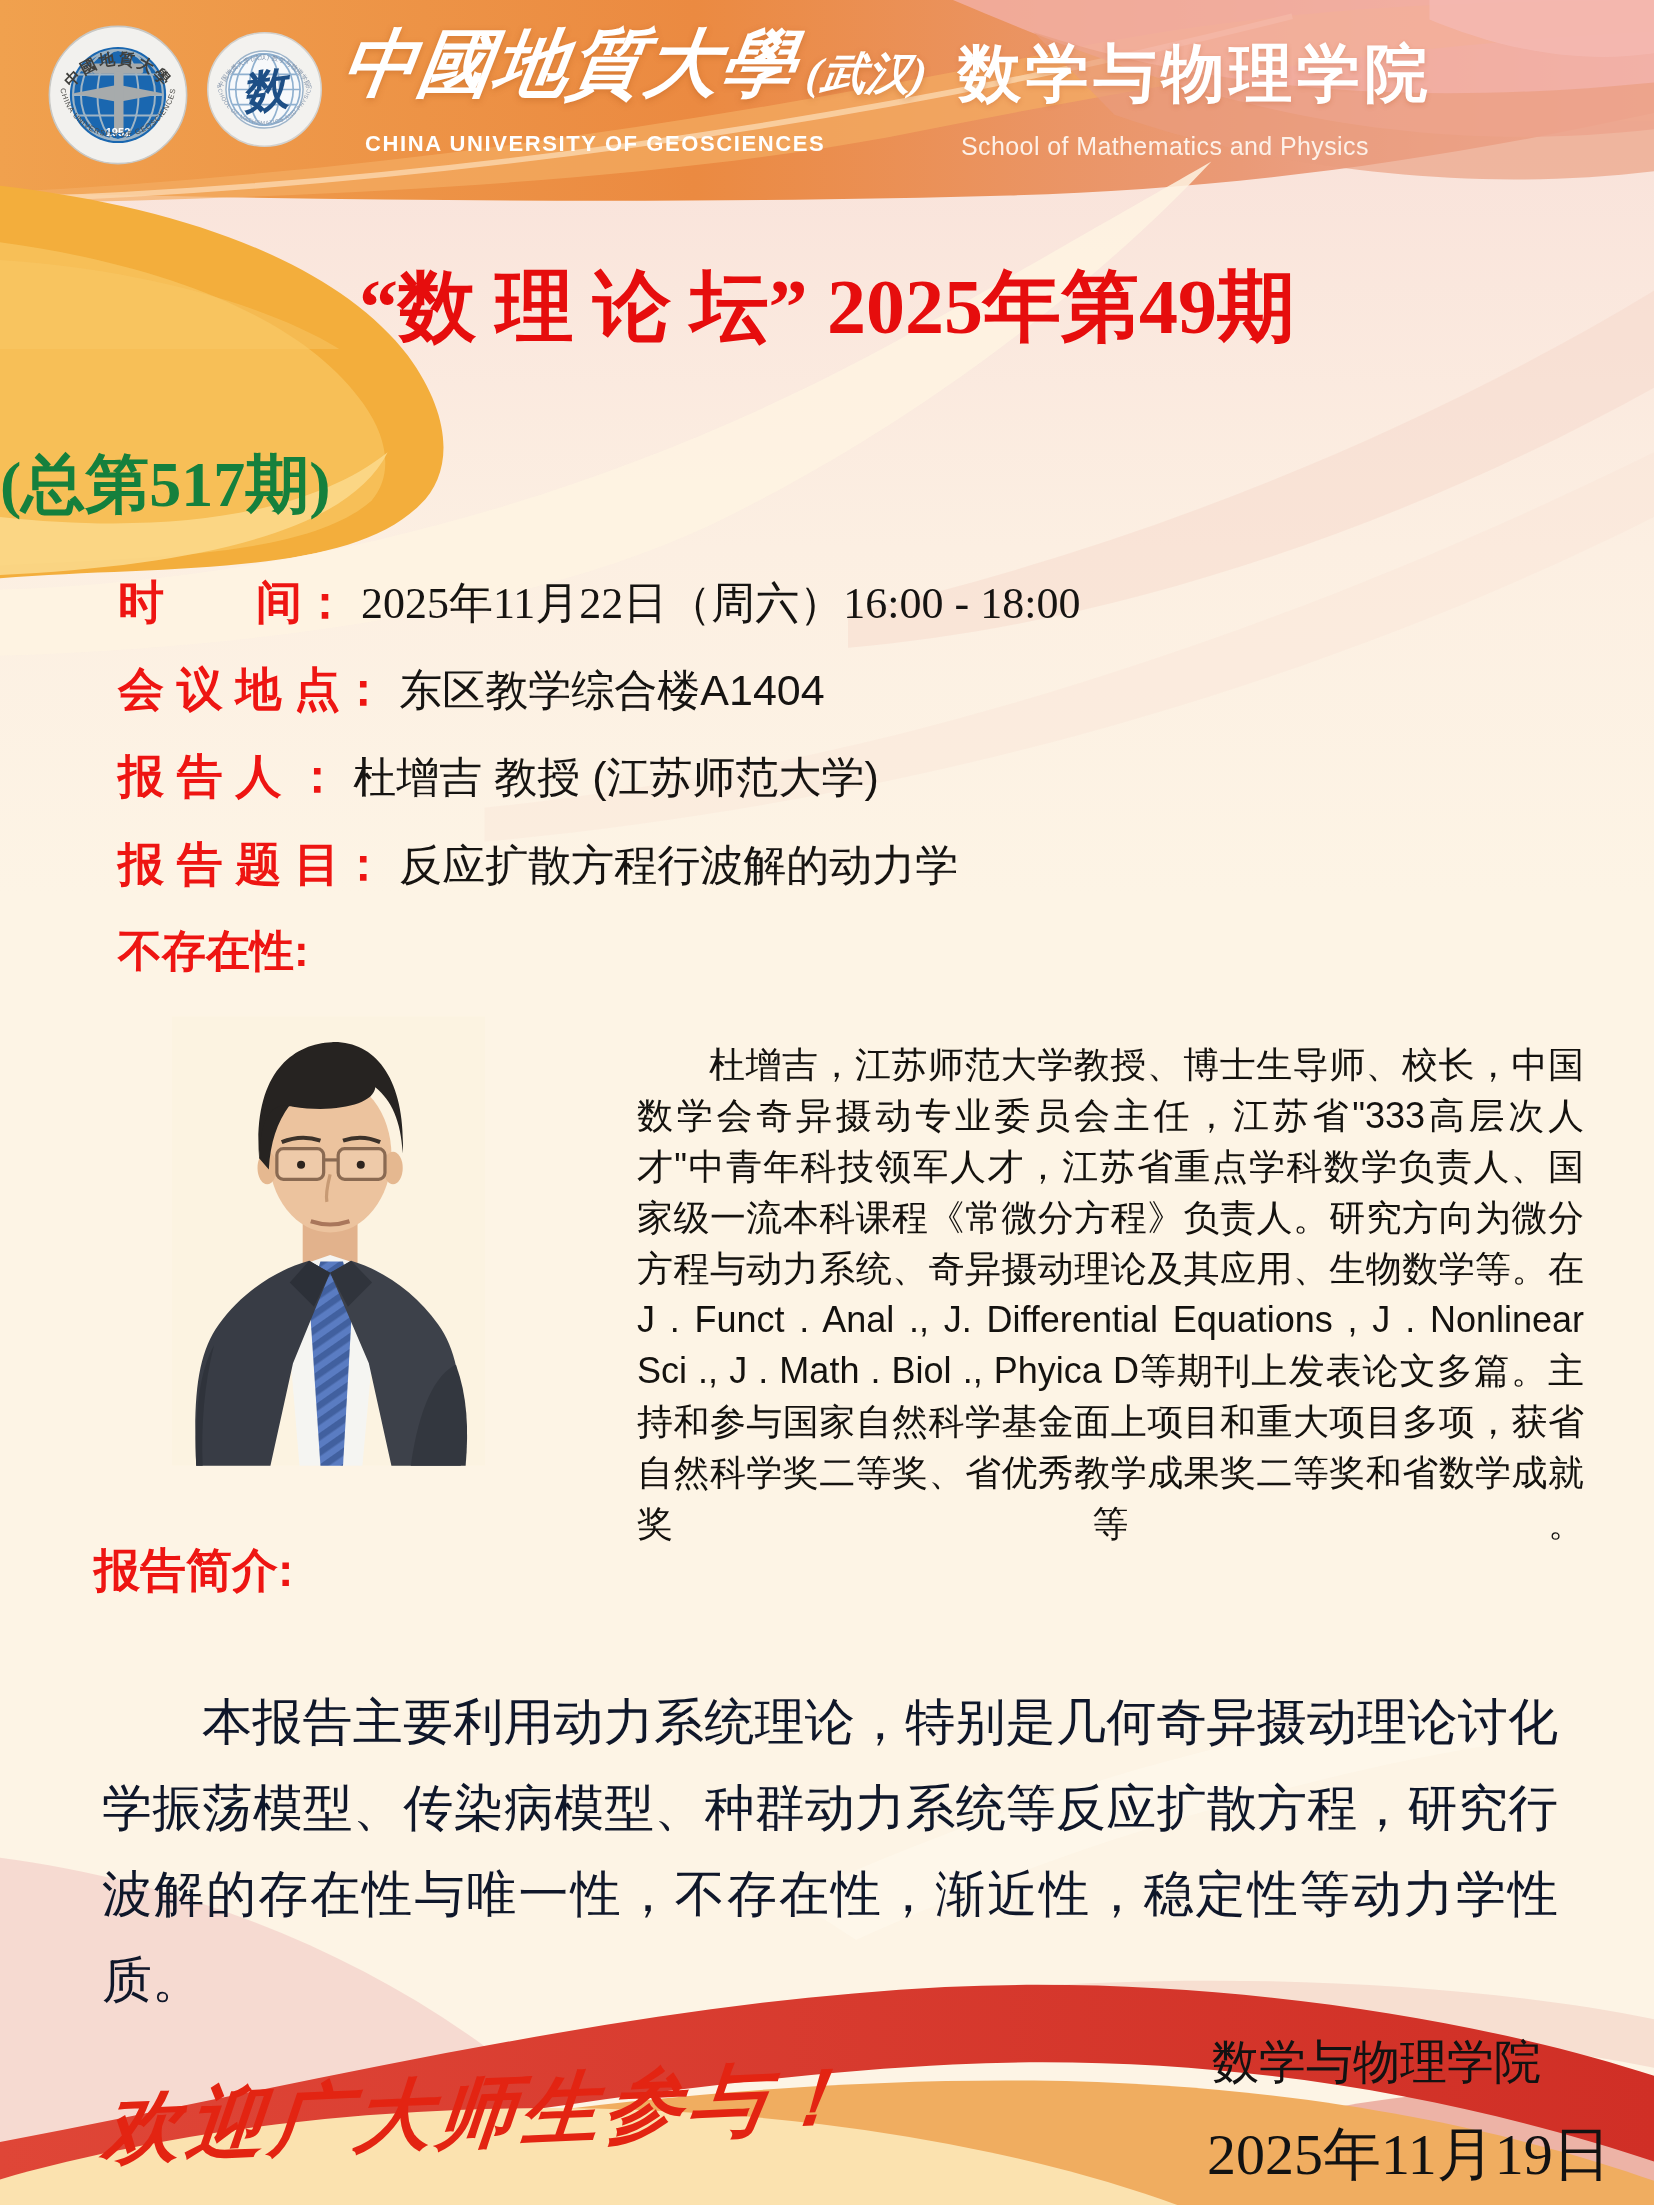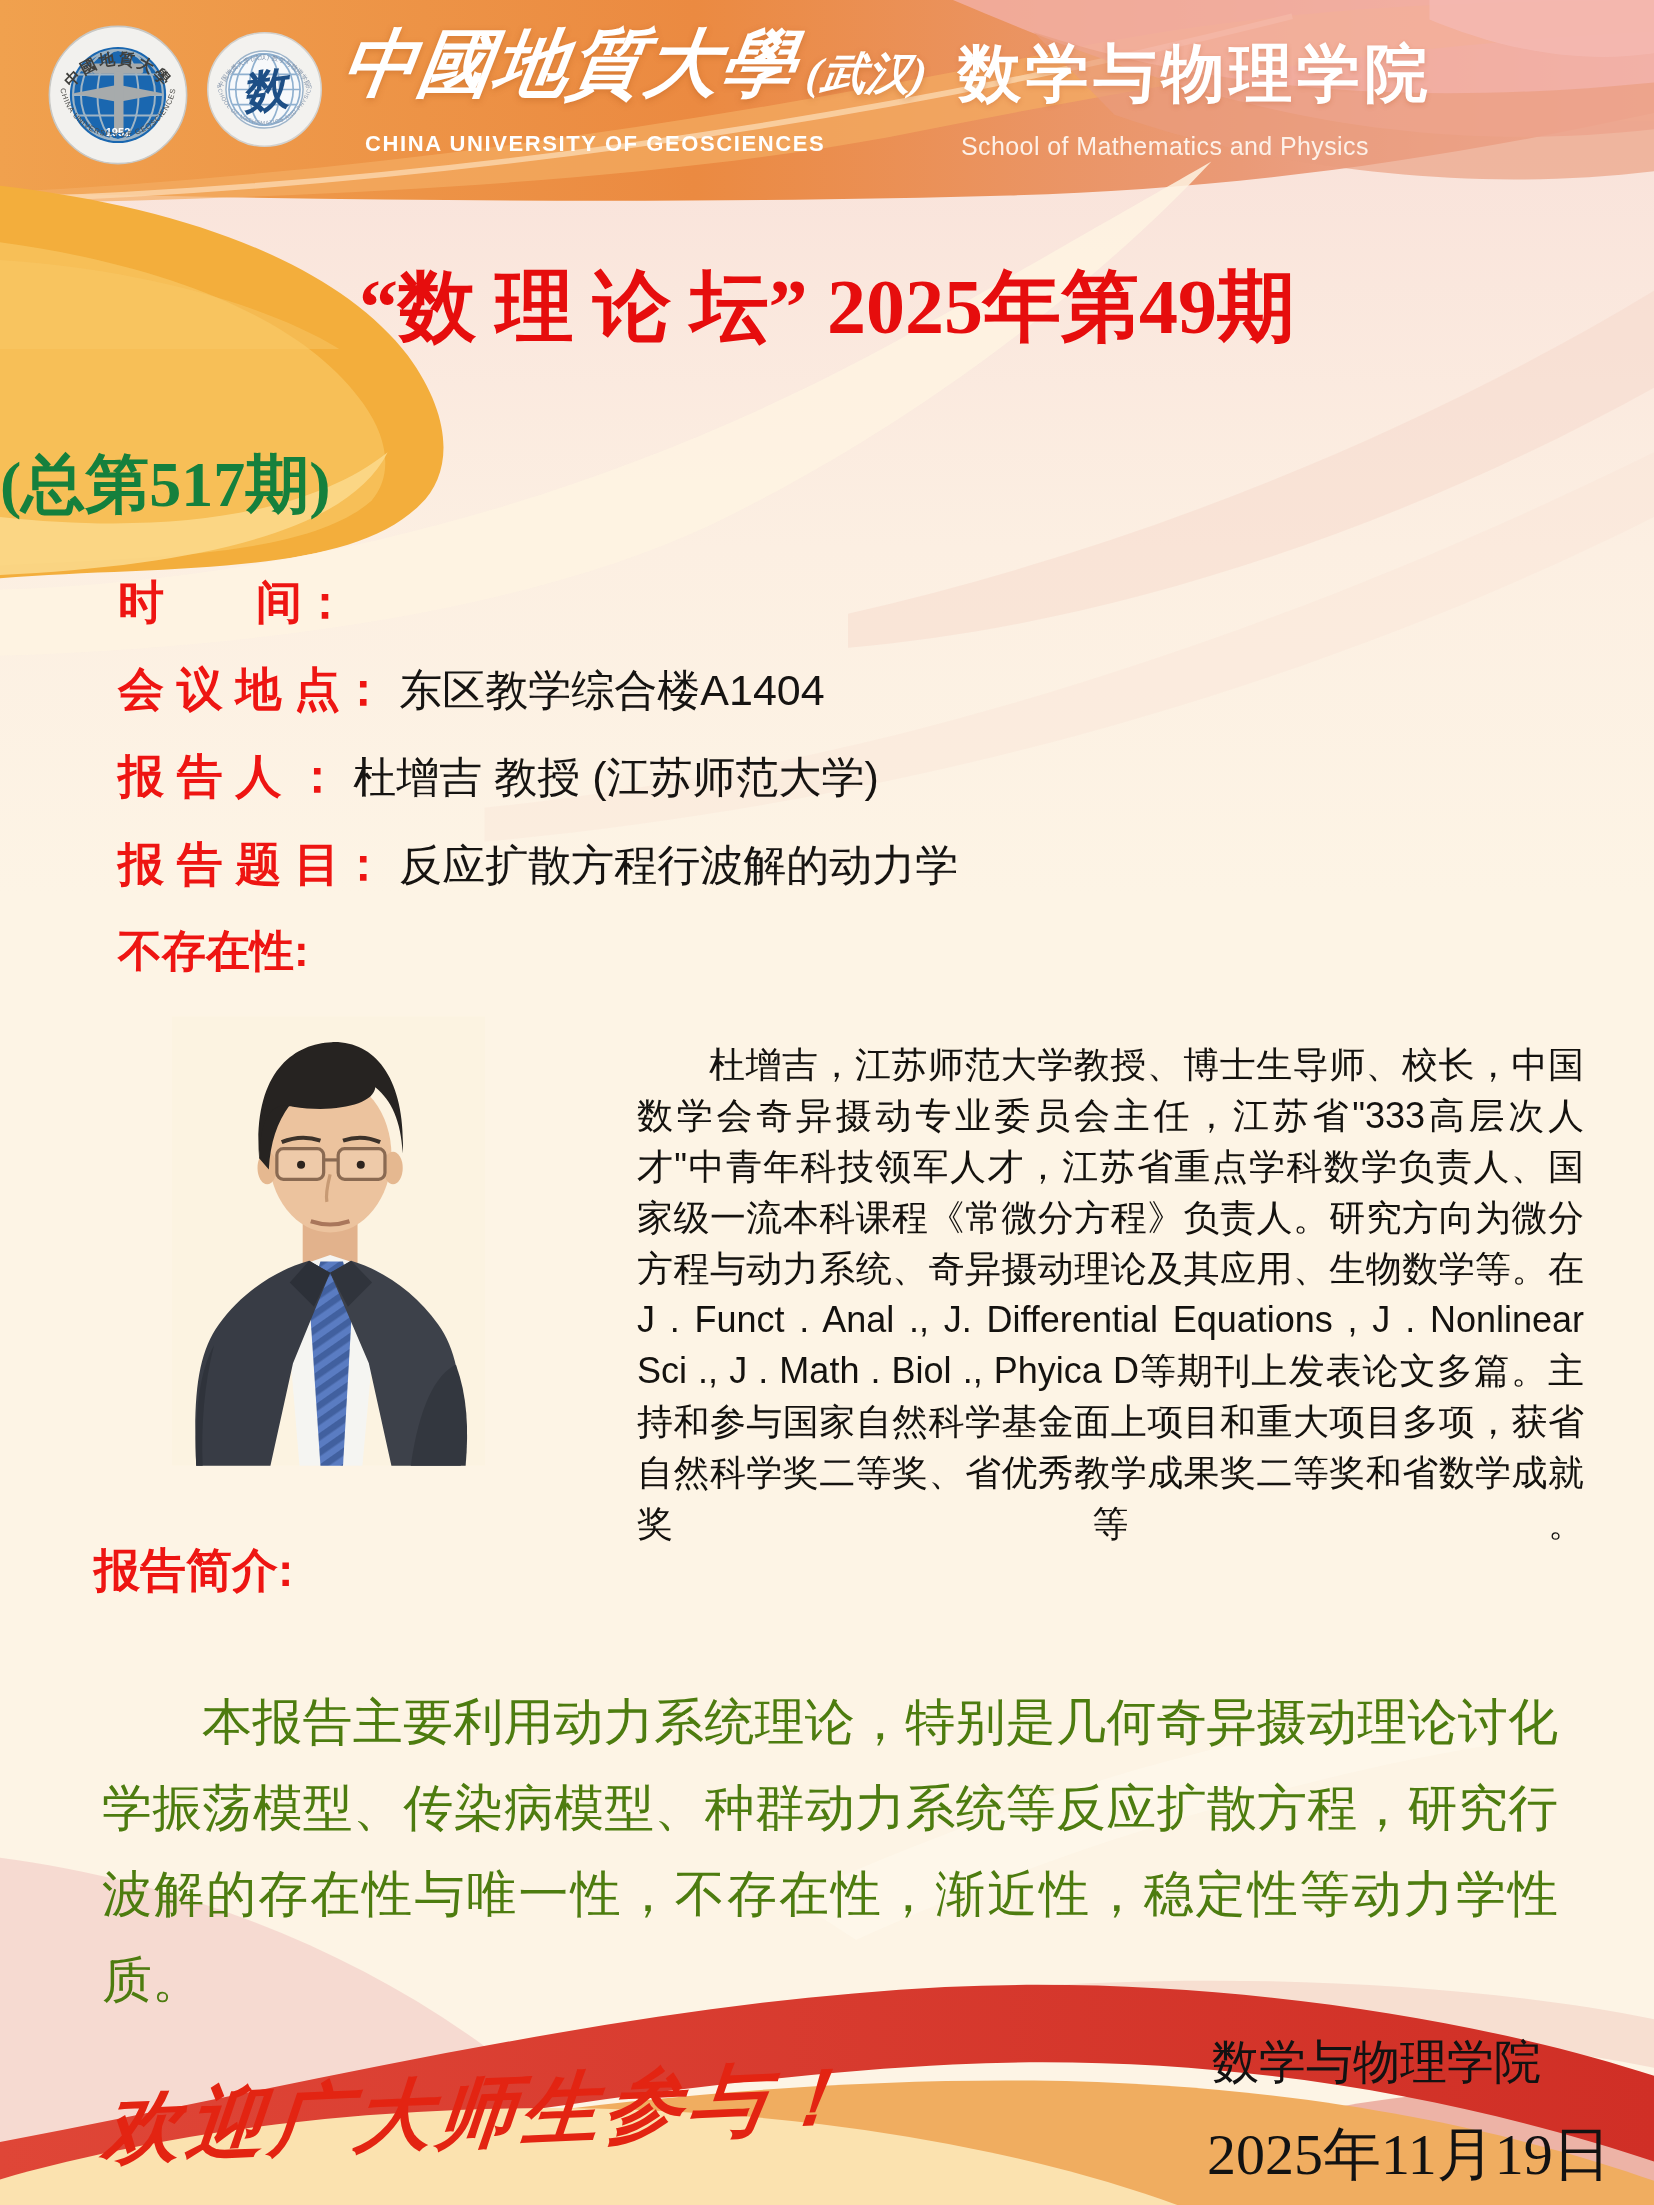--- a/index.html
+++ b/index.html
@@ -33,21 +33,21 @@
   .bio-heading{left:118px;top:922px;font-weight:700;font-size:44px;color:#ee1512;}
 
   
   .photo{left:172px;top:1016px;width:313px;height:450px;}
   .bio-text{left:637px;top:1003px;width:947px;font-size:36px;line-height:51px;color:#14120f;
             text-align:justify;text-indent:2em;}
   .bio-text::after{content:"";display:inline-block;width:100%;}
 
   
   .abs-heading{left:94px;top:1540px;font-weight:700;font-size:46px;color:#ee1512;}
-  .abs-text{left:102px;top:1629px;width:1456px;font-size:50px;line-height:86px;color:#4d7c0f;
+  .abs-text{left:102px;top:1629px;width:1456px;font-size:50px;line-height:86px;color:#0f172a;
             text-align:justify;text-indent:2em;}
 
   
   .welcome{left:103px;top:2061px;font-family:"Liberation Serif",serif;font-style:italic;font-weight:700;
            font-size:78px;color:#e32412;letter-spacing:5.7px;transform:rotate(-2.5deg) skewX(-8deg);
            white-space:nowrap;}
   .footer-org{left:1212px;top:2031px;width:281px;text-align:center;font-size:47px;color:#121212;white-space:nowrap;}
   .footer-date{left:1207px;top:2116px;width:284px;text-align:left;font-family:"Liberation Serif",serif;
                font-size:58px;color:#121212;white-space:nowrap;}
 </style>
@@ -158,20 +158,21 @@
   </div>
   <div class="abs hdr-en">CHINA UNIVERSITY OF GEOSCIENCES</div>
   <div class="abs school-cn">数学与物理学院</div>
   <div class="abs school-en">School of Mathematics and Physics</div>
 
   <div class="abs title1">“数 理 论 坛” 2025年第49期</div>
   <div class="abs title2">(总第517期)</div>
 
   <div class="abs info-row r1">
     <span class="info-label">时　　间：</span>
+    <span class="info-value">2025年11月22日（周六）16:00 - 18:00</span>
   </div>
   <div class="abs info-row r2">
     <span class="info-label">会 议 地 点：</span>
     <span class="info-value v-sans">东区教学综合楼A1404</span>
   </div>
   <div class="abs info-row r4">
     <span class="info-label">报 告 题 目：</span>
     <span class="info-value v-sans">反应扩散方程行波解的动力学</span>
   </div>
   <div class="abs info-row r3">

